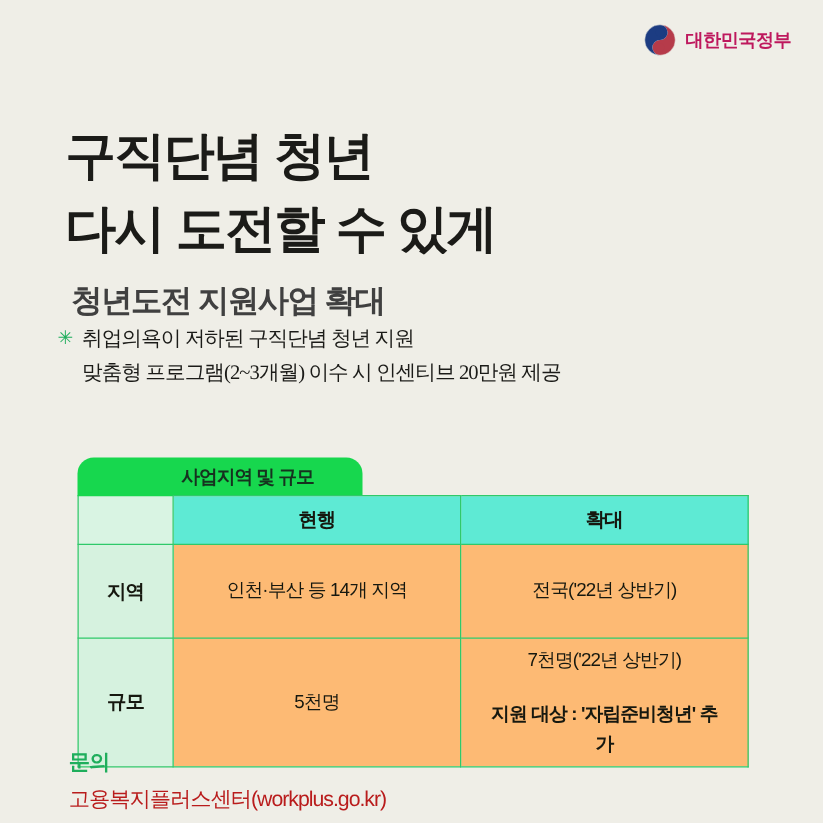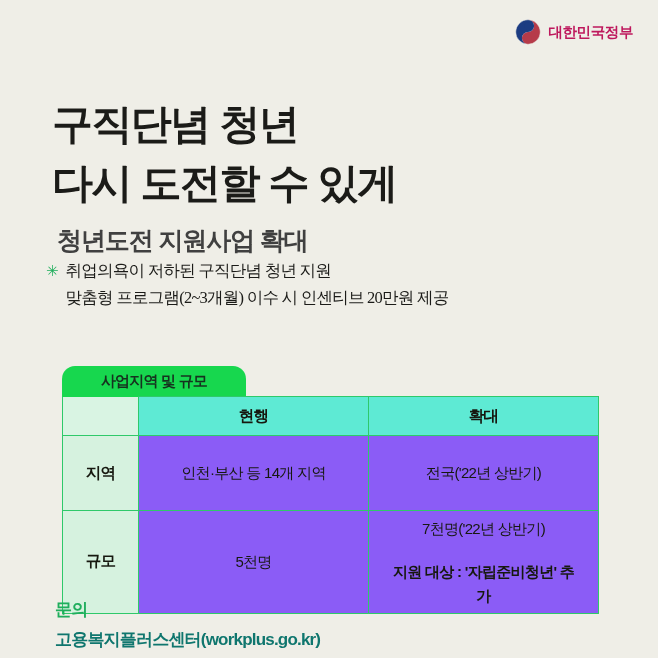--- a/index.html
+++ b/index.html
@@ -97,20 +97,21 @@
     width: 536px;
   }
   .table-tab {
     width: 184px;
     height: 30px;
     background: #17D74E;
     border-radius: 13px 13px 0 0;
     display: flex;
     align-items: center;
     justify-content: center;
+    padding-left: 44px;
   }
   .table-tab-label {
     font-size: 15px;
     font-weight: 700;
     color: #16321F;
     letter-spacing: -0.8px;
   }
 
   table.matrix {
     width: 100%;
@@ -138,21 +139,21 @@
   table.matrix thead th.corner {
     background: #D9F4E3;
     border-top-color: #17D74E;
   }
   table.matrix th.rowhead {
     background: #D6F2DF;
     font-size: 15.5px;
     font-weight: 700;
   }
   table.matrix td.cell {
-    background: #8b5cf6;
+    background: #fdba74;
     font-size: 15px;
     line-height: 1.55;
     padding: 6px 21px;
     text-align: center;
   }
   tr.r-region th.rowhead,
   tr.r-region td.cell { height: 62px; }
   tr.r-scale th.rowhead,
   tr.r-scale td.cell  { height: 66px; }
 
@@ -174,22 +175,22 @@
     flex-direction: column;
   }
   .footer-tag {
     font-size: 17px;
     font-weight: 700;
     color: #1FAE5C;
     letter-spacing: -0.8px;
   }
   .footer-body {
     font-size: 17px;
-    font-weight: 700;
-    color: #0f766e;
+    font-weight: 400;
+    color: #b91c1c;
     letter-spacing: -0.8px;
   }
 </style>
 </head>
 <body>
 
 <div class="gov-brand">
   <svg class="gov-emblem" viewBox="0 0 64 64" aria-hidden="true">
     <circle cx="32" cy="32" r="30" fill="#FFFFFF"></circle>
     <path d="M32 2a30 30 0 0 1 0 60 15 15 0 0 1 0-30 15 15 0 0 0 0-30z" fill="#B63B4A"></path>

